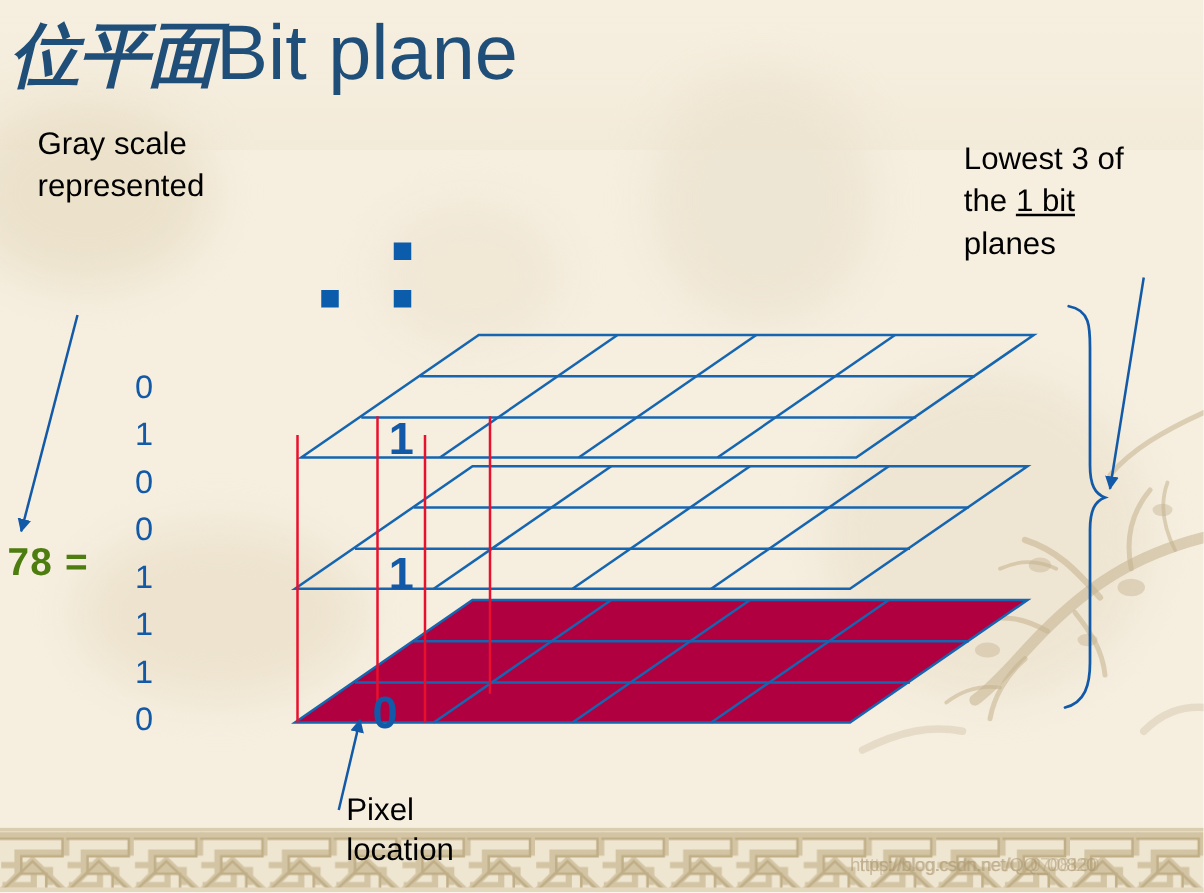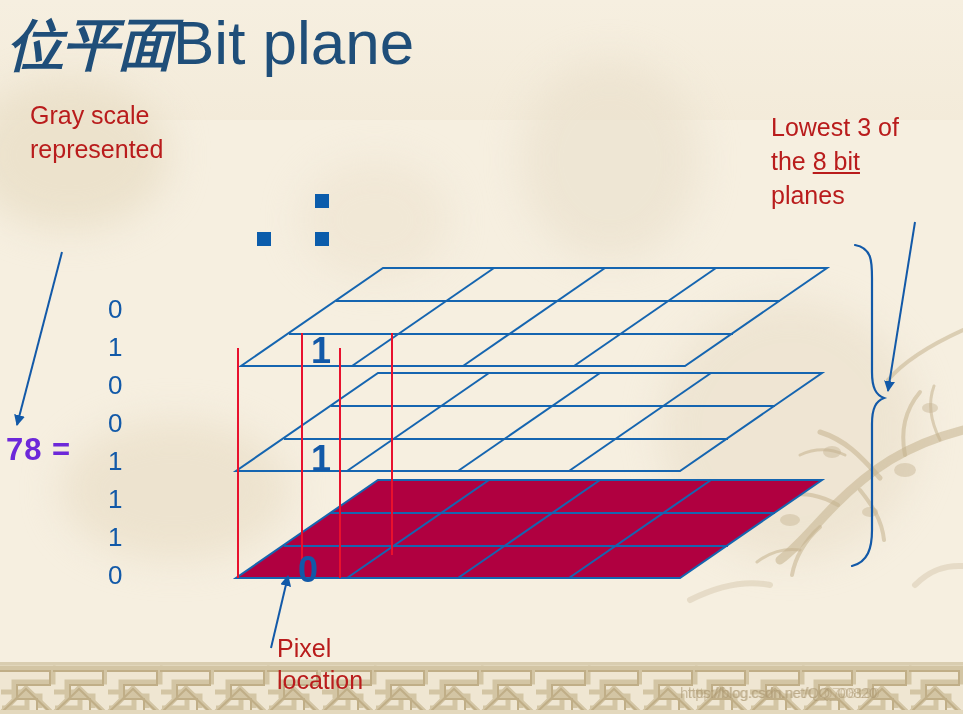--- a/index.html
+++ b/index.html
@@ -58,21 +58,21 @@
     letter-spacing: -1px;
   }
   .title .latin {
     font-family: "Liberation Sans", sans-serif;
     font-weight: 400;
     font-size: 62px;
   }
 
   .body-text {
     position: absolute;
-    color: #b91c1c;
+    color: #000000;
     font-size: 25px;
     line-height: 1.36;
     font-weight: 400;
   }
   #left-note { left: 30px; top: 98px; width: 215px; }
   #right-note { left: 771px; top: 110px; width: 200px; }
   #right-note .underlined { text-decoration: underline; }
 
   #pixel-note {
     left: 277px;
@@ -80,21 +80,21 @@
     width: 180px;
     line-height: 1.28;
   }
 
   .eq-label {
     position: absolute;
     left: 6px;
     top: 432px;
     font-size: 31px;
     font-weight: 700;
-    color: #6d28d9;
+    color: #4d7c0f;
     letter-spacing: 1px;
   }
 
   .bit-column {
     position: absolute;
     left: 108px;
     top: 296px;
     width: 40px;
     font-size: 26px;
     color: #1259a8;
@@ -220,21 +220,21 @@
     <span class="cjk">位平面</span><span class="latin">Bit plane</span>
   </div>
 
   <div class="body-text" id="left-note">
     <div>Gray scale</div>
     <div>represented</div>
   </div>
 
   <div class="body-text" id="right-note">
     <div>Lowest 3 of</div>
-    <div><span>the </span><span class="underlined">8 bit</span></div>
+    <div><span>the </span><span class="underlined">1 bit</span></div>
     <div>planes</div>
   </div>
 
   <div class="eq-label">78 =</div>
 
   <div class="bit-column">
     <span class="bit">0</span>
     <span class="bit">1</span>
     <span class="bit">0</span>
     <span class="bit">0</span>

